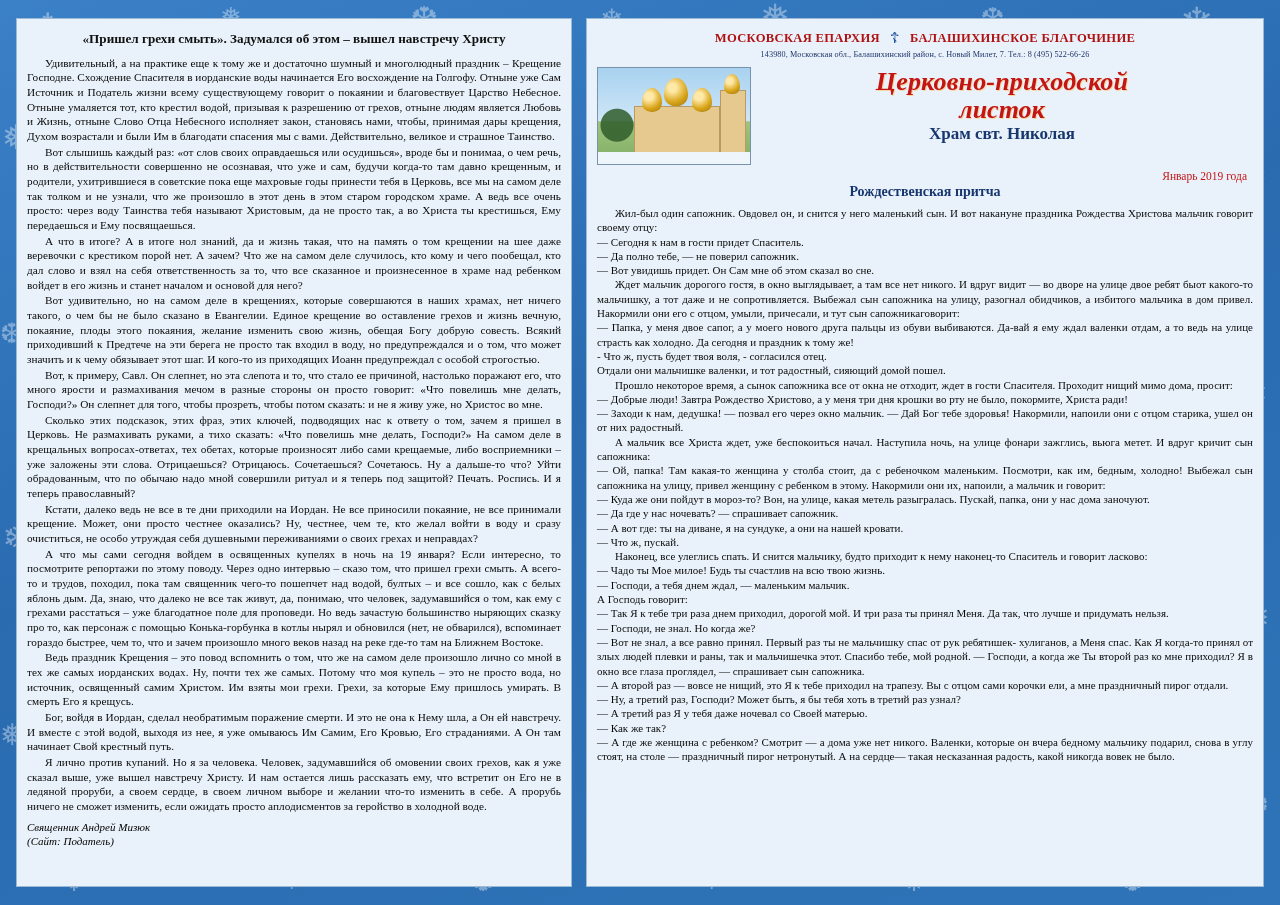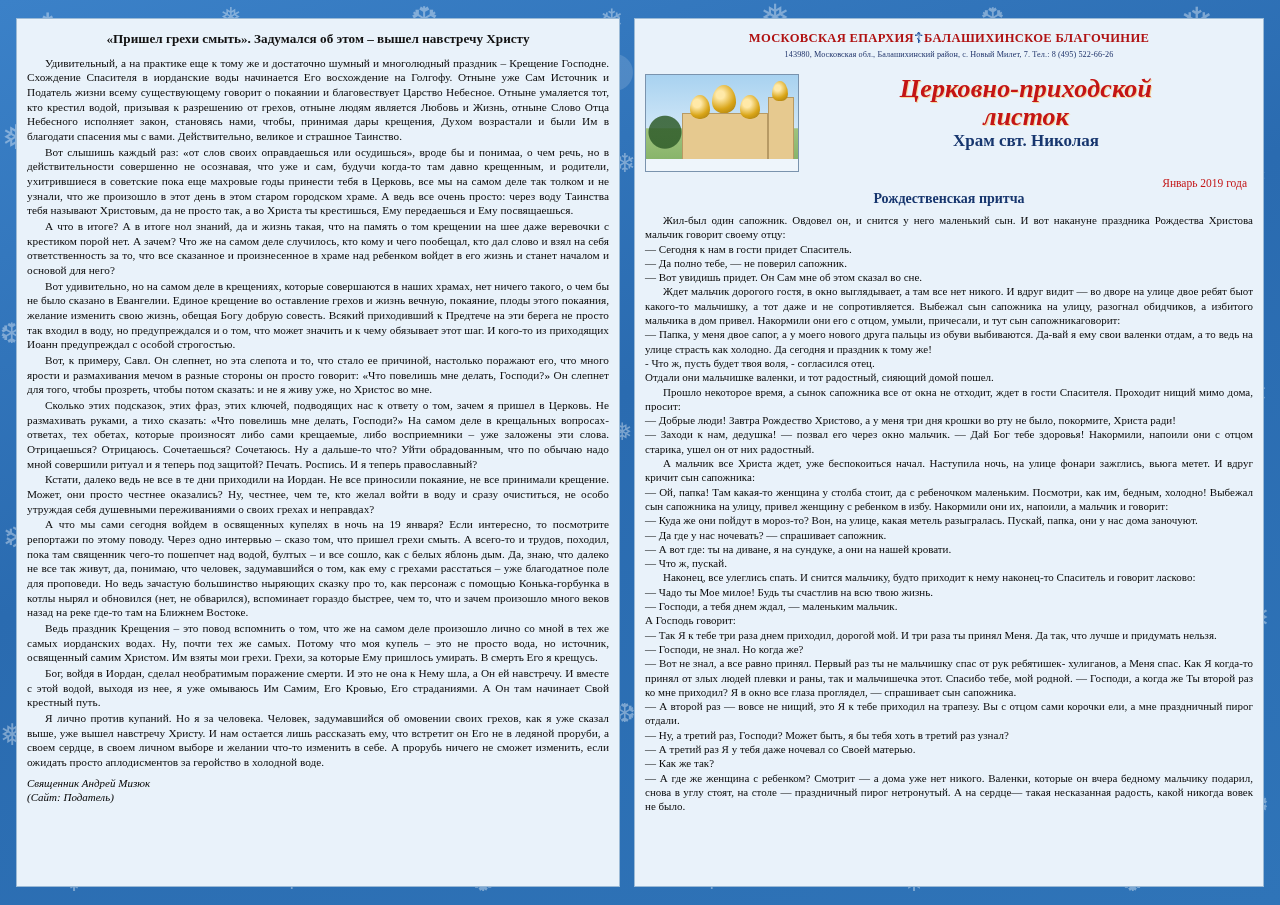--- a/index.html
+++ b/index.html
@@ -43,21 +43,21 @@
     gap: 14px;
   }
   .column {
     background: #eaf3fb;
     border: 1px solid #9bbad6;
     box-sizing: border-box;
     padding: 8px 10px 10px 10px;
     position: relative;
   }
   .col-left {
-    width: 604px;
+    width: 556px;
     background: #e9f2fa;
   }
   .col-right {
     flex: 1;
     background: #e9f2fa;
   }
   
   .left-title {
     text-align: center;
     font-weight: bold;
@@ -88,38 +88,38 @@
   .masthead-top {
     text-align: left;
     color: #b01212;
     font-weight: bold;
     font-size: 12.6px;
     letter-spacing: .3px;
     margin-top: 2px;
     display: flex;
     justify-content: center;
     align-items: center;
-    gap: 0;
+    gap: 10px;
   }
   .cross-glyph {
     color: #1b4f9c;
     font-size: 15px;
     font-family: "DejaVu Sans", sans-serif;
   }
   .masthead-sub {
     text-align: center;
     font-size: 8.2px;
     color: #21356b;
     margin-top: 3px;
     letter-spacing: .1px;
   }
   .masthead-main {
     display: flex;
     align-items: flex-start;
-    margin-top: 15px;
+    margin-top: 8px;
   }
   .church-photo {
     width: 152px;
     height: 96px;
     border: 1px solid #7a93ad;
     position: relative;
     overflow: hidden;
     background: linear-gradient(#a8d2f0 0%, #cfe6f7 55%, #9fc37e 56%, #7fae63 100%);
     flex: none;
   }
@@ -309,28 +309,28 @@
     <div class="mh-date">Январь 2019 года</div>
 
     <div class="right-subtitle">Рождественская притча</div>
 
     <div class="right-body" id="right-body">
         <p class="ind">Жил-был один сапожник. Овдовел он, и снится у него маленький сын. И вот накануне праздника Рождества Христова мальчик говорит своему отцу:</p>
         <p>— Сегодня к нам в гости придет Спаситель.</p>
         <p>— Да полно тебе, — не поверил сапожник.</p>
         <p>— Вот увидишь придет. Он Сам мне об этом сказал во сне.</p>
         <p class="ind">Ждет мальчик дорогого гостя, в окно выглядывает, а там все нет никого. И вдруг видит — во дворе на улице двое ребят быот какого-то мальчишку, а тот даже и не сопротивляется. Выбежал сын сапожника на улицу, разогнал обидчиков, а избитого мальчика в дом привел. Накормили они его с отцом, умыли, причесали, и тут сын сапожникаговорит:</p>
-        <p>— Папка, у меня двое сапог, а у моего нового друга пальцы из обуви выбиваются. Да-вай я ему свои валенки отдам, а то ведь на улице страсть как холодно. Да сегодня и праздник к тому же!</p>
+        <p>— Папка, у меня двое сапог, а у моего нового друга пальцы из обуви выбиваются. Да-вай я ему ждал валенки отдам, а то ведь на улице страсть как холодно. Да сегодня и праздник к тому же!</p>
         <p>- Что ж, пусть будет твоя воля, - согласился отец.</p>
         <p>Отдали они мальчишке валенки, и тот радостный, сияющий домой пошел.</p>
         <p class="ind">Прошло некоторое время, а сынок сапожника все от окна не отходит, ждет в гости Спасителя. Проходит нищий мимо дома, просит:</p>
         <p>— Добрые люди! Завтра Рождество Христово, а у меня три дня крошки во рту не было, покормите, Христа ради!</p>
         <p>— Заходи к нам, дедушка! — позвал его через окно мальчик. — Дай Бог тебе здоровья! Накормили, напоили они с отцом старика, ушел он от них радостный.</p>
         <p class="ind">А мальчик все Христа ждет, уже беспокоиться начал. Наступила ночь, на улице фонари зажглись, вьюга метет. И вдруг кричит сын сапожника:</p>
-        <p>— Ой, папка! Там какая-то женщина у столба стоит, да с ребеночком маленьким. Посмотри, как им, бедным, холодно! Выбежал сын сапожника на улицу, привел женщину с ребенком в избу. Накормили они их, напоили, а мальчик и говорит:</p>
+        <p>— Ой, папка! Там какая-то женщина у столба стоит, да с ребеночком маленьким. Посмотри, как им, бедным, холодно! Выбежал сын сапожника на улицу, привел женщину с ребенком в этому. Накормили они их, напоили, а мальчик и говорит:</p>
         <p>— Куда же они пойдут в мороз-то? Вон, на улице, какая метель разыгралась. Пускай, папка, они у нас дома заночуют.</p>
         <p>— Да где у нас ночевать? — спрашивает сапожник.</p>
         <p>— А вот где: ты на диване, я на сундуке, а они на нашей кровати.</p>
         <p>— Что ж, пускай.</p>
         <p class="ind">Наконец, все улеглись спать. И снится мальчику, будто приходит к нему наконец-то Спаситель и говорит ласково:</p>
         <p>— Чадо ты Мое милое! Будь ты счастлив на всю твою жизнь.</p>
         <p>— Господи, а тебя днем ждал, — маленьким мальчик.</p>
         <p>А Господь говорит:</p>
         <p>— Так Я к тебе три раза днем приходил, дорогой мой. И три раза ты принял Меня. Да так, что лучше и придумать нельзя.</p>
         <p>— Господи, не знал. Но когда же?</p>

